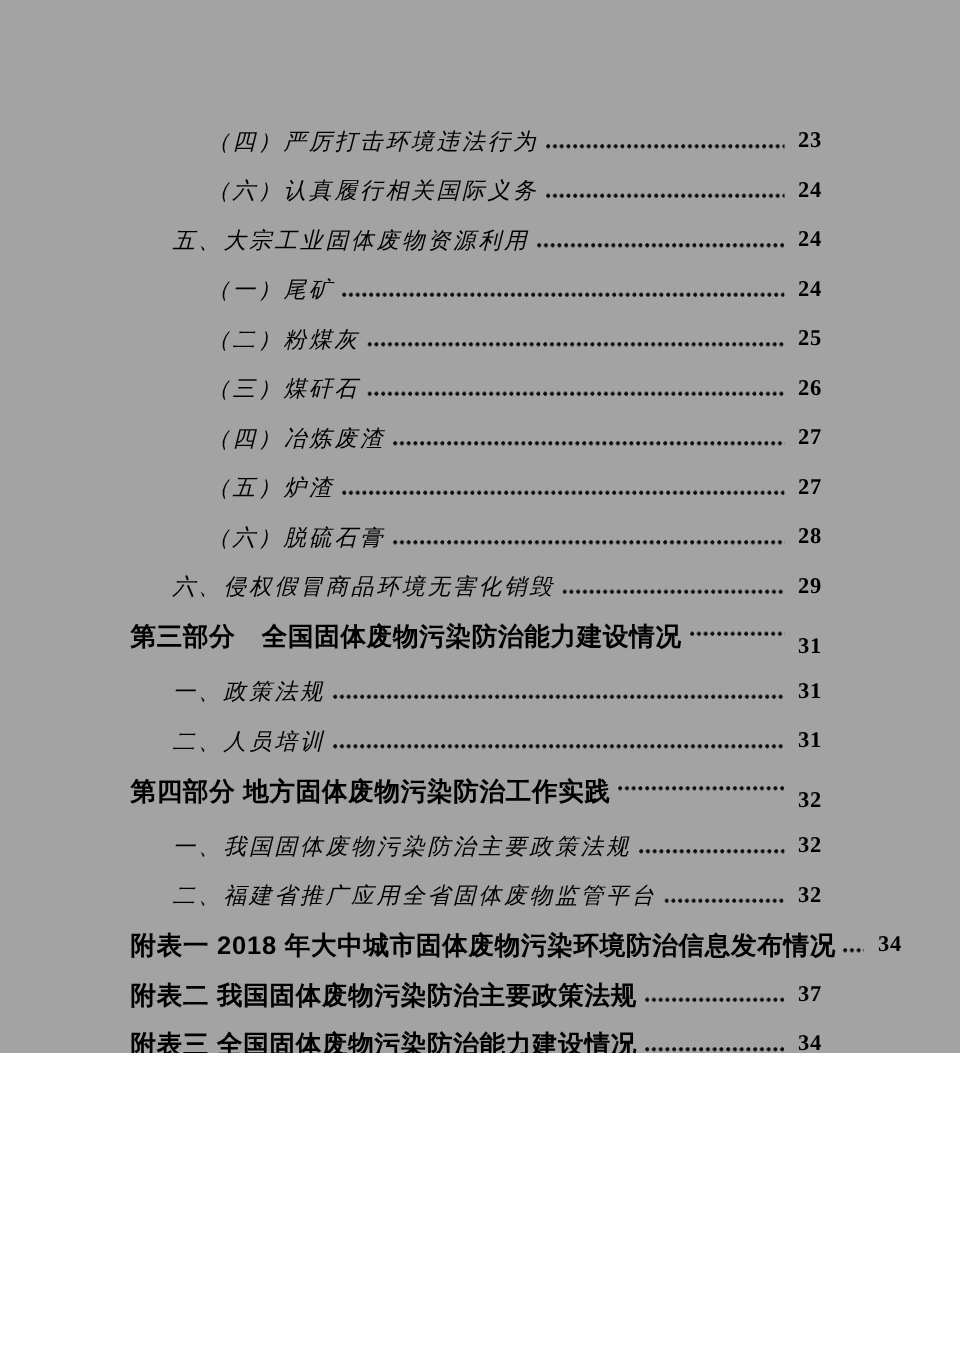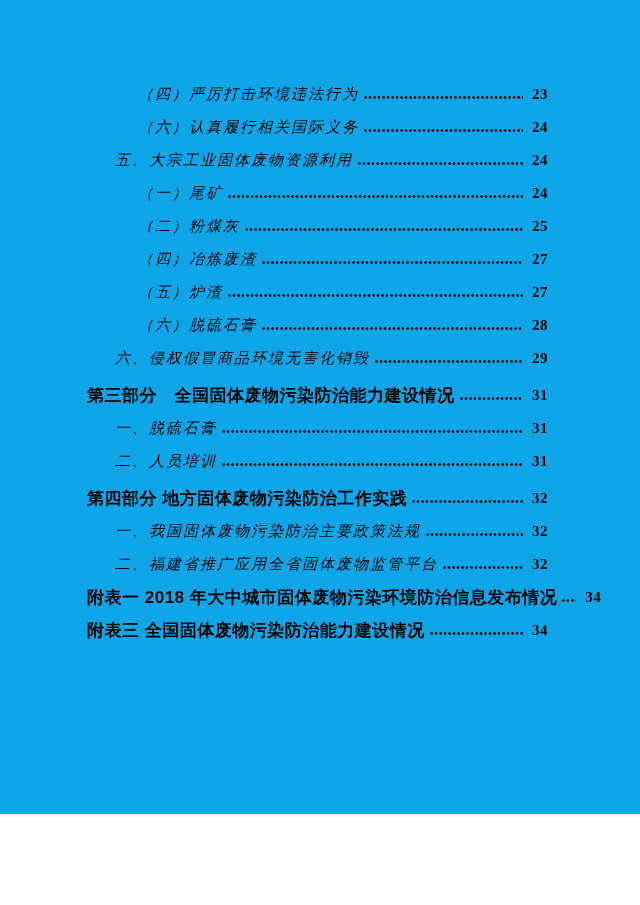--- a/index.html
+++ b/index.html
@@ -3,22 +3,22 @@
 <meta charset="utf-8">
 <style>
   html, body {
     margin: 0;
     padding: 0;
     background: #ffffff;
   }
   .page {
     position: relative;
     width: 640px;
-    height: 814px;
-    background: #0ea5e9;
+    height: 702px;
+    background: #a3a3a3;
     overflow: hidden;
     font-family: "Liberation Serif", "DejaVu Serif", serif;
     color: #000000;
   }
   .toc {
     position: absolute;
     left: 87px;
     right: 92px;
     top: 77px;
   }
@@ -59,20 +59,21 @@
   .style-part .toc-label,
   .style-appendix .toc-label {
     font-family: "Liberation Sans", "DejaVu Sans", sans-serif;
     font-weight: bold;
     font-size: 17px;
     letter-spacing: 0.5px;
     padding-bottom: 7px;
   }
   .style-part {
     margin-top: 4px;
+    align-items: center;
   }
   
   .style-item .toc-label,
   .style-subitem .toc-label {
     font-family: "DejaVu Serif", "Liberation Serif", serif;
     font-style: italic;
     font-size: 15px;
     letter-spacing: 2px;
   }
   .style-item {
@@ -106,20 +107,25 @@
     <span class="toc-label">（一）尾矿</span>
     <span class="toc-leader"></span>
     <span class="toc-page">24</span>
   </div>
       <div class="toc-row style-subitem">
     <span class="toc-label">（二）粉煤灰</span>
     <span class="toc-leader"></span>
     <span class="toc-page">25</span>
   </div>
       <div class="toc-row style-subitem">
+    <span class="toc-label">（三）煤矸石</span>
+    <span class="toc-leader"></span>
+    <span class="toc-page">26</span>
+  </div>
+      <div class="toc-row style-subitem">
     <span class="toc-label">（四）冶炼废渣</span>
     <span class="toc-leader"></span>
     <span class="toc-page">27</span>
   </div>
       <div class="toc-row style-subitem">
     <span class="toc-label">（五）炉渣</span>
     <span class="toc-leader"></span>
     <span class="toc-page">27</span>
   </div>
       <div class="toc-row style-subitem">
@@ -131,21 +137,21 @@
     <span class="toc-label">六、侵权假冒商品环境无害化销毁</span>
     <span class="toc-leader"></span>
     <span class="toc-page">29</span>
   </div>
       <div class="toc-row style-part">
     <span class="toc-label">第三部分　全国固体废物污染防治能力建设情况</span>
     <span class="toc-leader"></span>
     <span class="toc-page">31</span>
   </div>
       <div class="toc-row style-item">
-    <span class="toc-label">一、脱硫石膏</span>
+    <span class="toc-label">一、政策法规</span>
     <span class="toc-leader"></span>
     <span class="toc-page">31</span>
   </div>
       <div class="toc-row style-item">
     <span class="toc-label">二、人员培训</span>
     <span class="toc-leader"></span>
     <span class="toc-page">31</span>
   </div>
       <div class="toc-row style-part">
     <span class="toc-label">第四部分 地方固体废物污染防治工作实践</span>
@@ -161,18 +167,23 @@
     <span class="toc-label">二、福建省推广应用全省固体废物监管平台</span>
     <span class="toc-leader"></span>
     <span class="toc-page">32</span>
   </div>
       <div class="toc-row style-appendix">
     <span class="toc-label">附表一 2018 年大中城市固体废物污染环境防治信息发布情况</span>
     <span class="toc-leader"></span>
     <span class="toc-page">34</span>
   </div>
       <div class="toc-row style-appendix">
+    <span class="toc-label">附表二 我国固体废物污染防治主要政策法规</span>
+    <span class="toc-leader"></span>
+    <span class="toc-page">37</span>
+  </div>
+      <div class="toc-row style-appendix">
     <span class="toc-label">附表三 全国固体废物污染防治能力建设情况</span>
     <span class="toc-leader"></span>
     <span class="toc-page">34</span>
   </div>
     </div>
 </div>
 
 </body></html>

